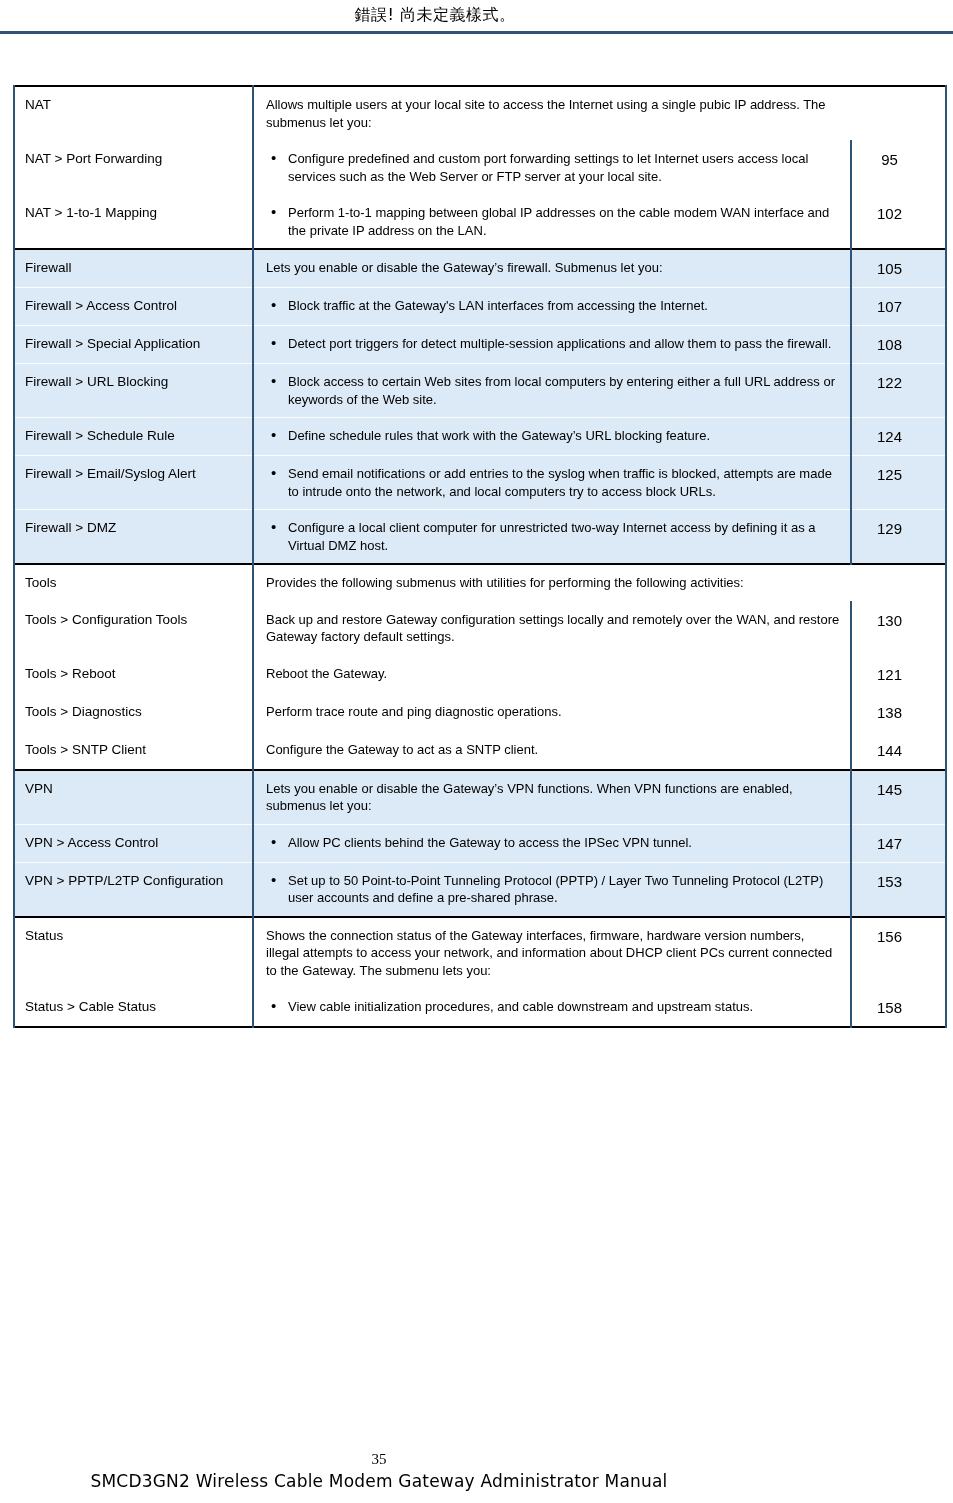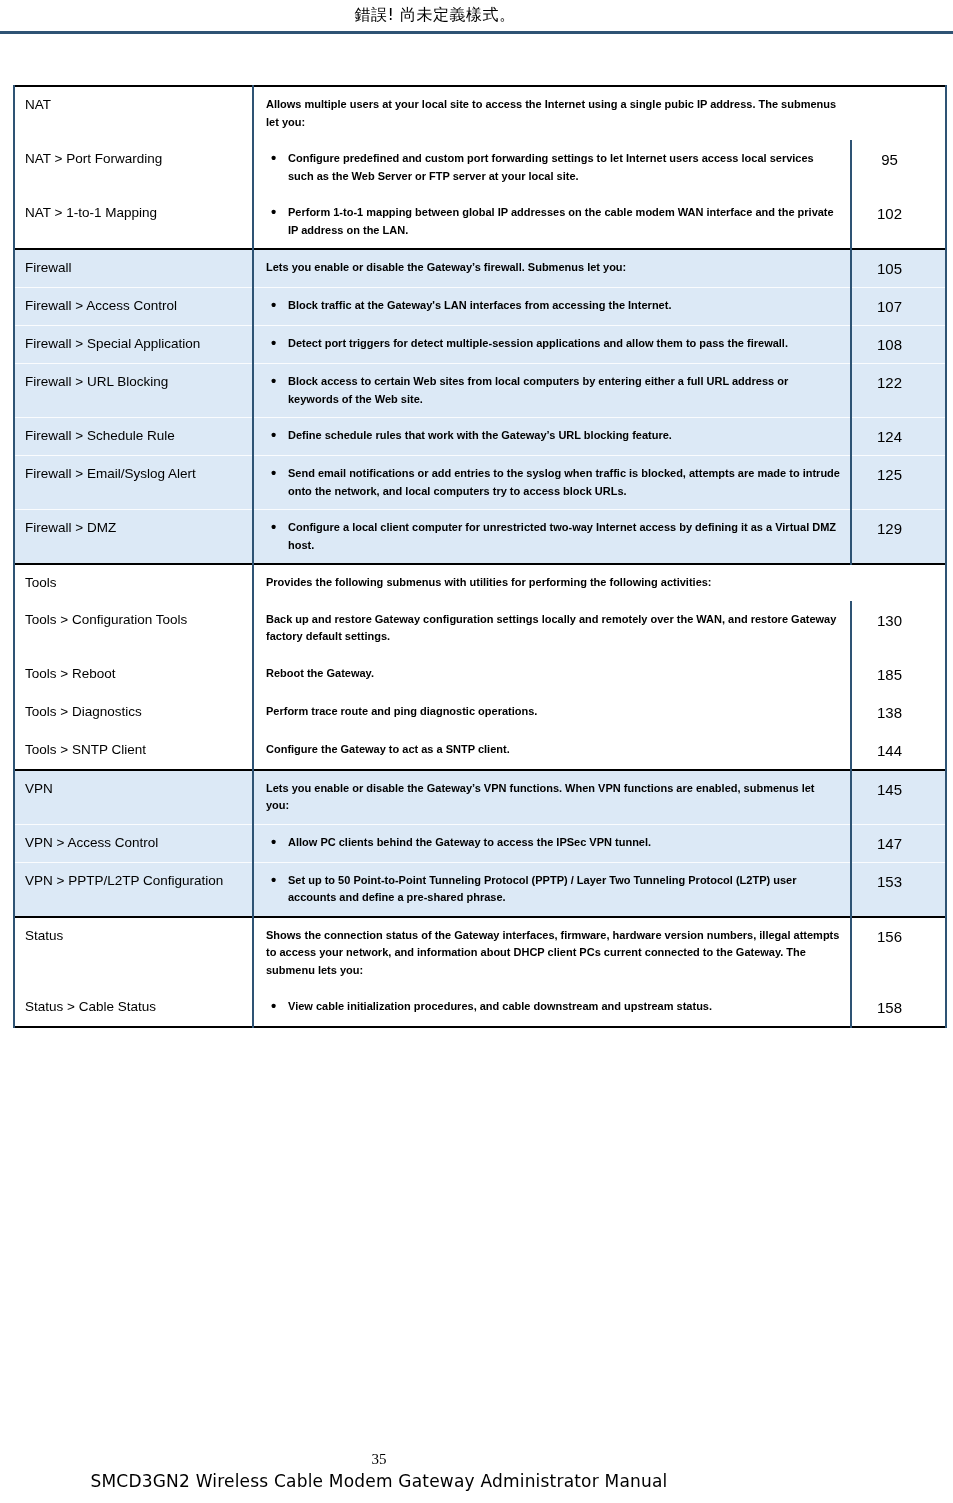--- a/index.html
+++ b/index.html
@@ -72,23 +72,22 @@
 
   td.menu-cell {
     border-left: 2px solid #2e5374;
     border-right: 2px solid #2e5374;
     padding: 9px 8px 9px 10px;
     font-size: 13.5px;
     line-height: 17px;
   }
   td.desc-cell {
     padding: 9px 10px 9px 12px;
-    font-size: 11px;
+    font-size: 13px;
     line-height: 17.5px;
-    font-weight: bold;
   }
   td.page-cell {
     border-right: 2px solid #2e5374;
     text-align: center;
     padding: 9px 22px 9px 4px;
     font-size: 15px;
     line-height: 19px;
     white-space: nowrap;
   }
   td.page-cell.ruled {
@@ -264,21 +263,21 @@
           <td class="desc-cell">
             <p class="plain">Back up and restore Gateway configuration settings locally and remotely over the WAN, and restore Gateway factory default settings.</p>
           </td>
           <td class="page-cell ruled">130</td>
         </tr>
         <tr class="sep">
           <td class="menu-cell">Tools &gt; Reboot</td>
           <td class="desc-cell">
             <p class="plain">Reboot the Gateway.</p>
           </td>
-          <td class="page-cell ruled">185</td>
+          <td class="page-cell ruled">121</td>
         </tr>
         <tr class="sep">
           <td class="menu-cell">Tools &gt; Diagnostics</td>
           <td class="desc-cell">
             <p class="plain">Perform trace route and ping diagnostic operations.</p>
           </td>
           <td class="page-cell ruled">138</td>
         </tr>
         <tr class="sep">
           <td class="menu-cell">Tools &gt; SNTP Client</td>

